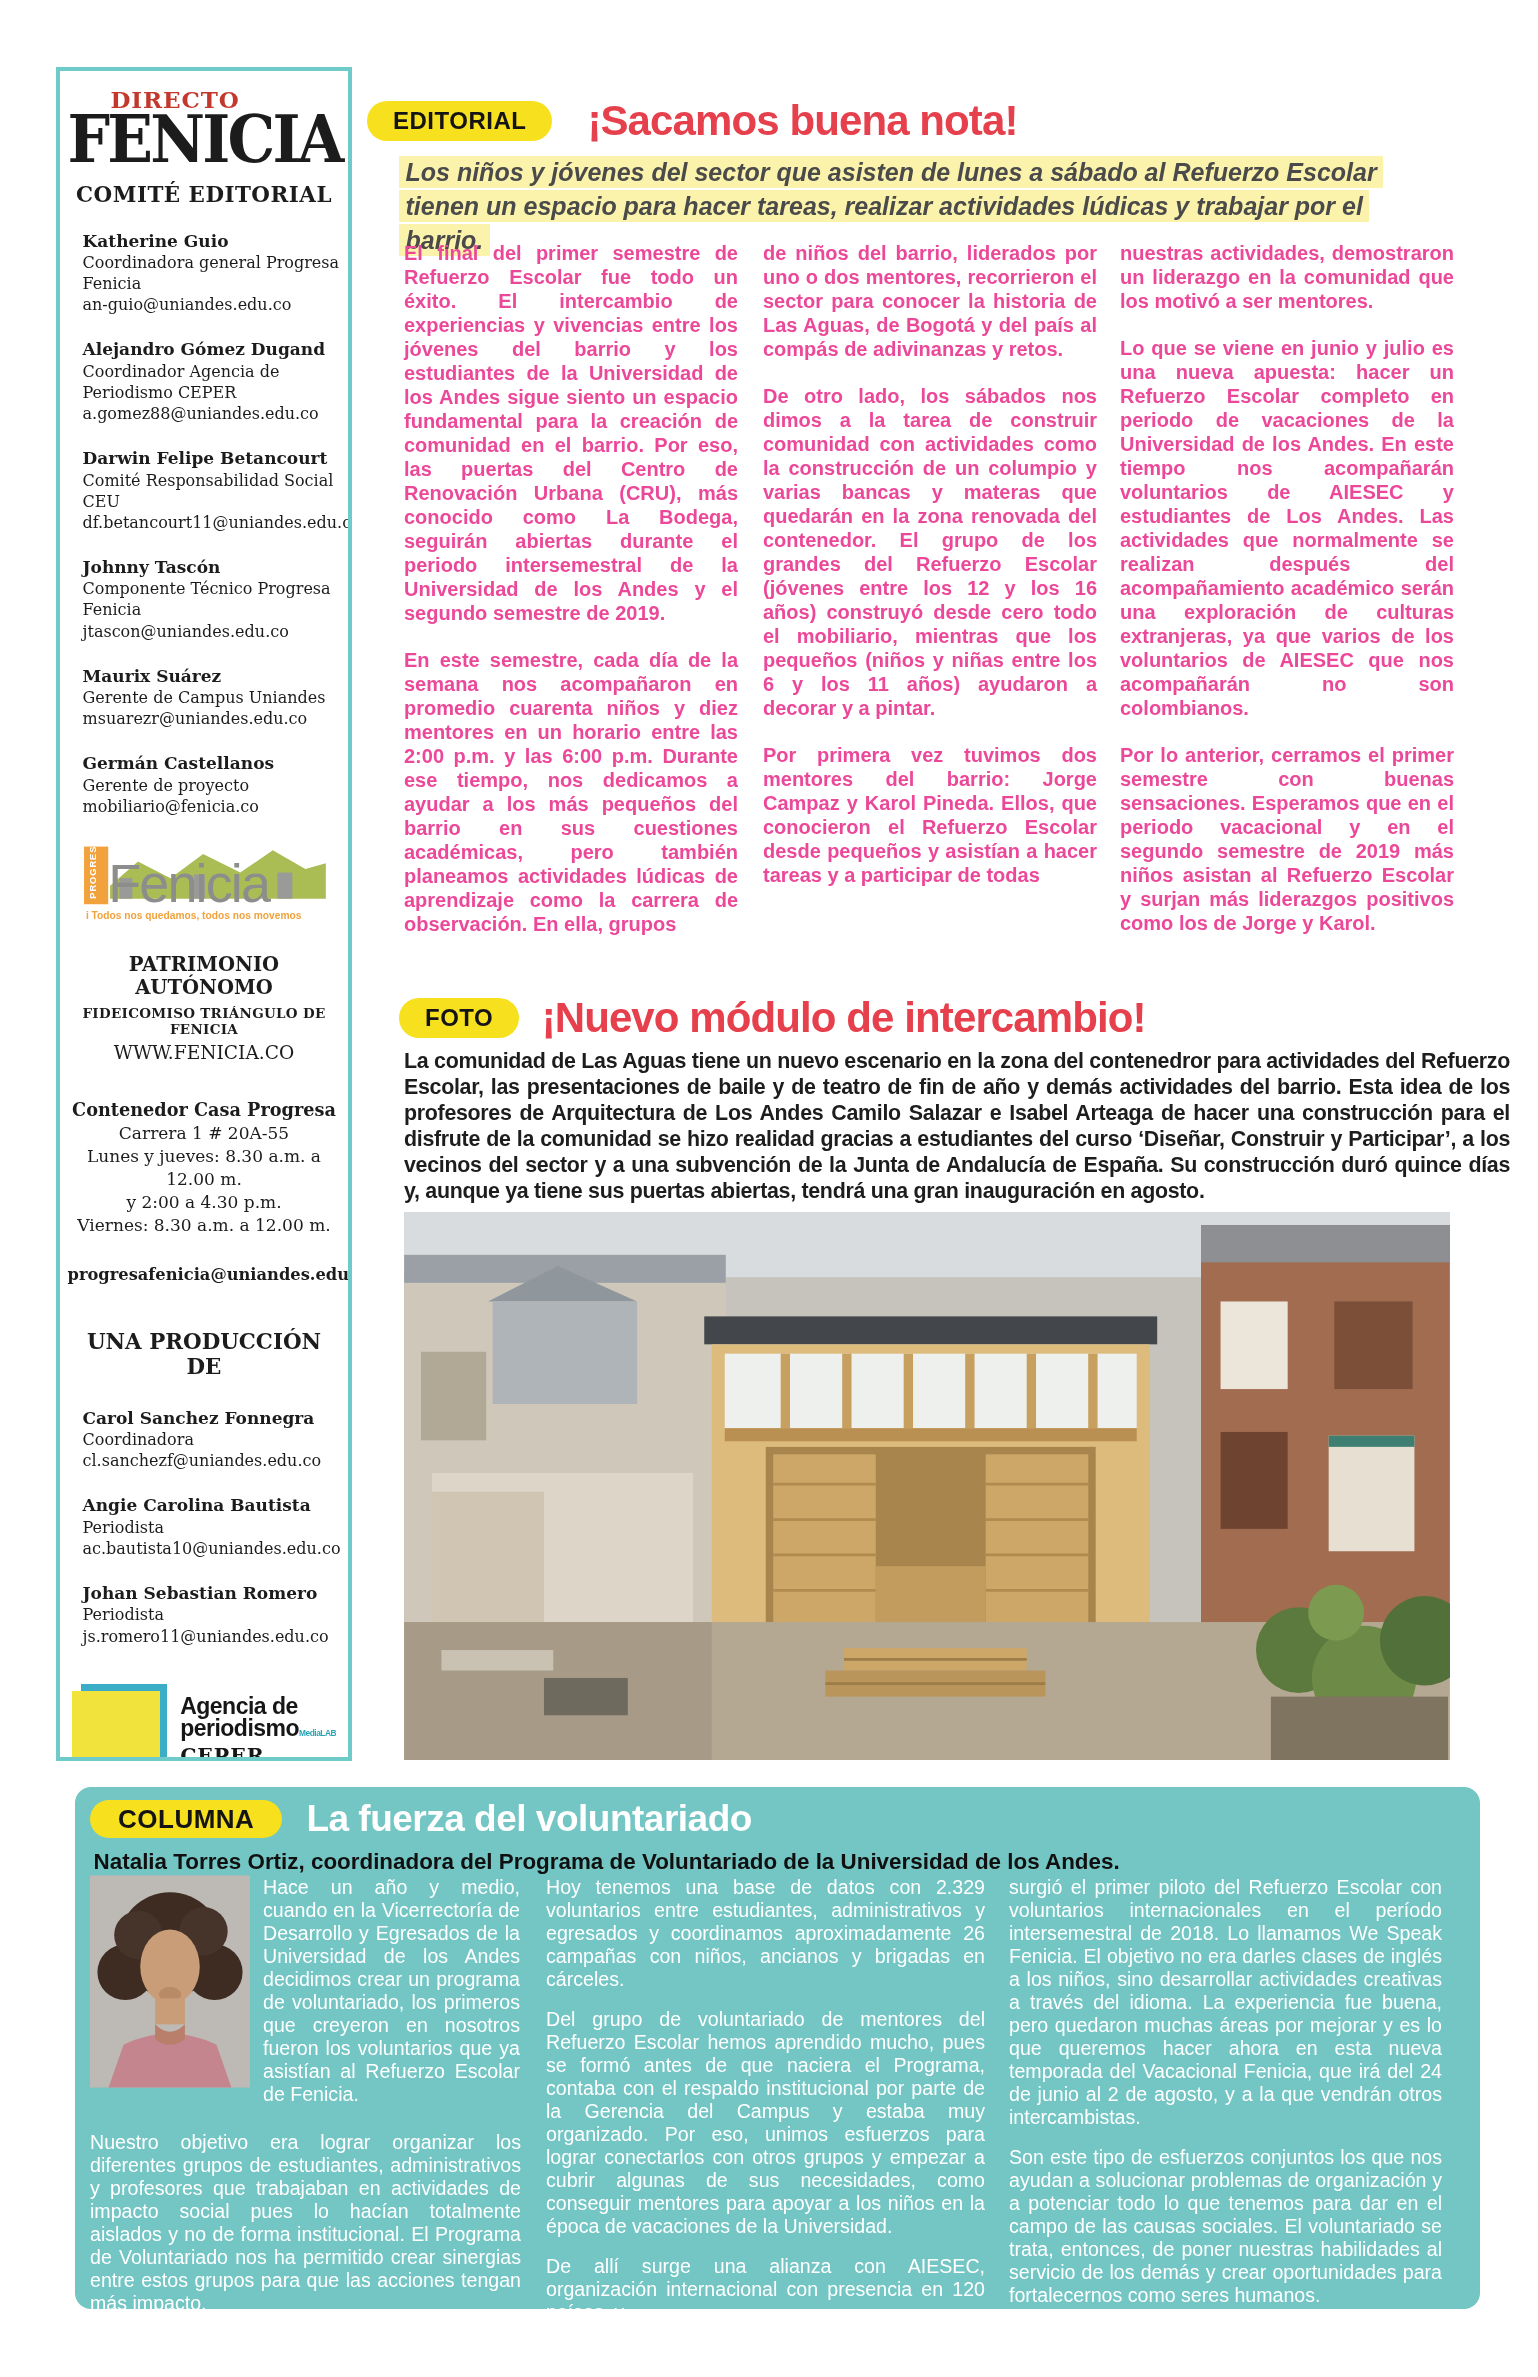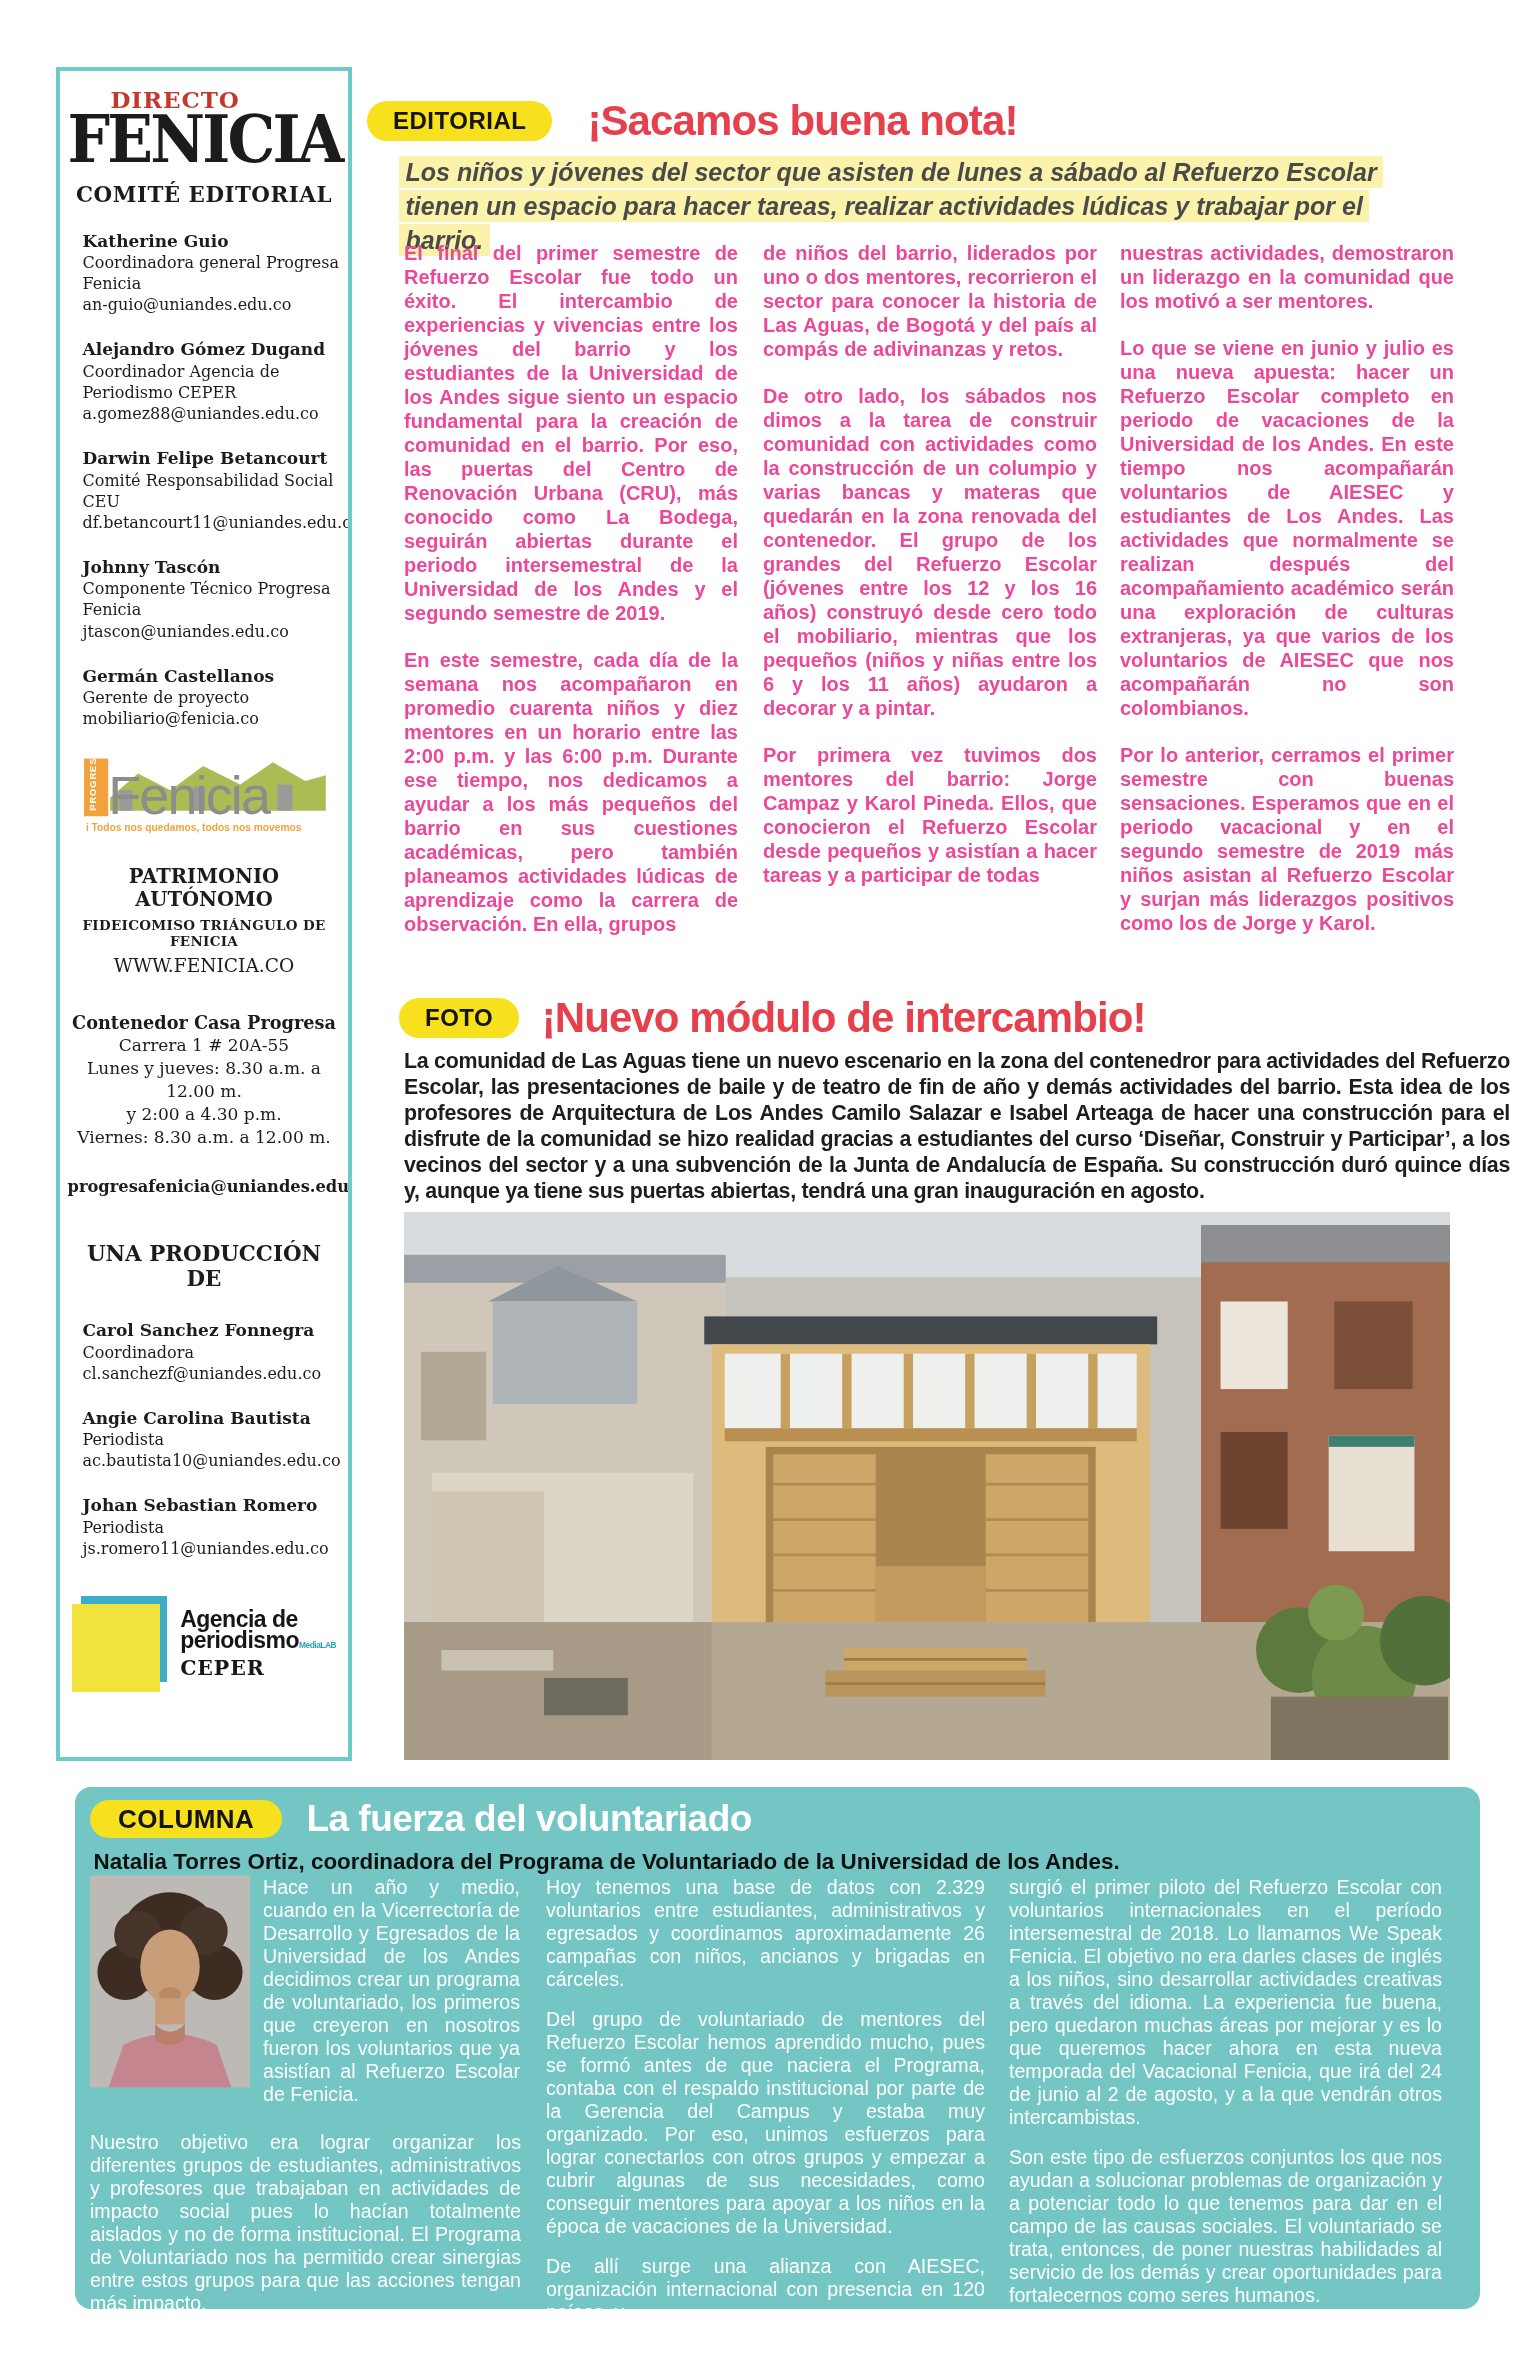--- a/index.html
+++ b/index.html
@@ -92,20 +92,25 @@
       <div class="p-name">Darwin Felipe Betancourt</div>
       <div>Comité Responsabilidad Social CEU</div>
       <div>df.betancourt11@uniandes.edu.co</div>
     </div>
     <div class="person">
       <div class="p-name">Johnny Tascón</div>
       <div>Componente Técnico Progresa Fenicia</div>
       <div>jtascon@uniandes.edu.co</div>
     </div>
     <div class="person">
+      <div class="p-name">Maurix Suárez</div>
+      <div>Gerente de Campus Uniandes</div>
+      <div>msuarezr@uniandes.edu.co</div>
+    </div>
+    <div class="person">
       <div class="p-name">Germán Castellanos</div>
       <div>Gerente de proyecto</div>
       <div>mobiliario@fenicia.co</div>
     </div>
 
     <div class="fen-logo">
       <svg width="244" height="93" viewBox="0 0 262 100">
         <polygon points="30,48 60,22 95,40 130,14 170,34 205,10 240,30 262,24 262,62 30,62" fill="#aabd55"></polygon>
         <rect x="40" y="40" width="14" height="22" fill="#9a9a98"></rect>
         <rect x="120" y="36" width="12" height="26" fill="#9a9a98"></rect>

